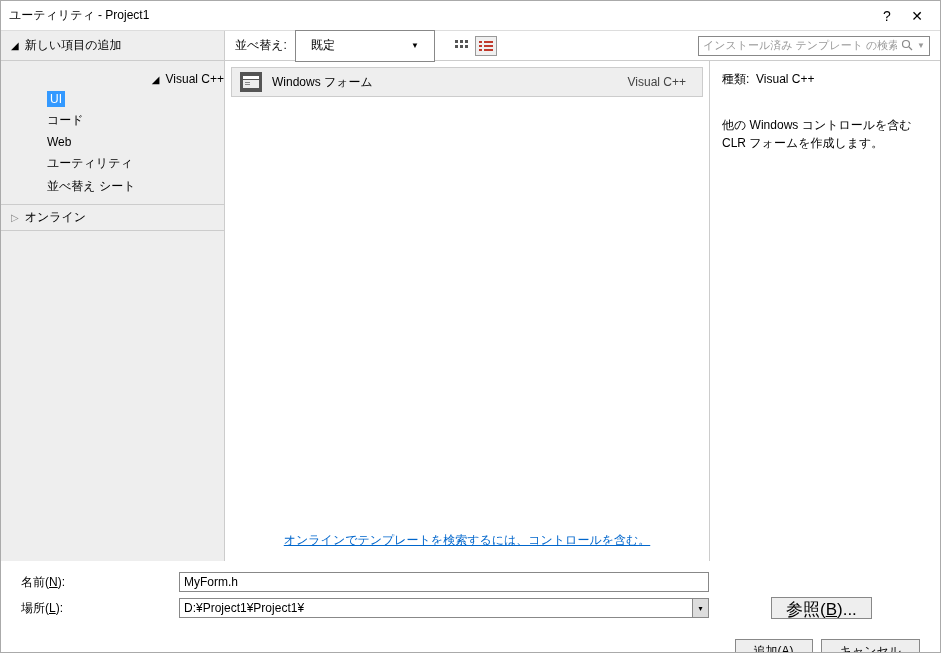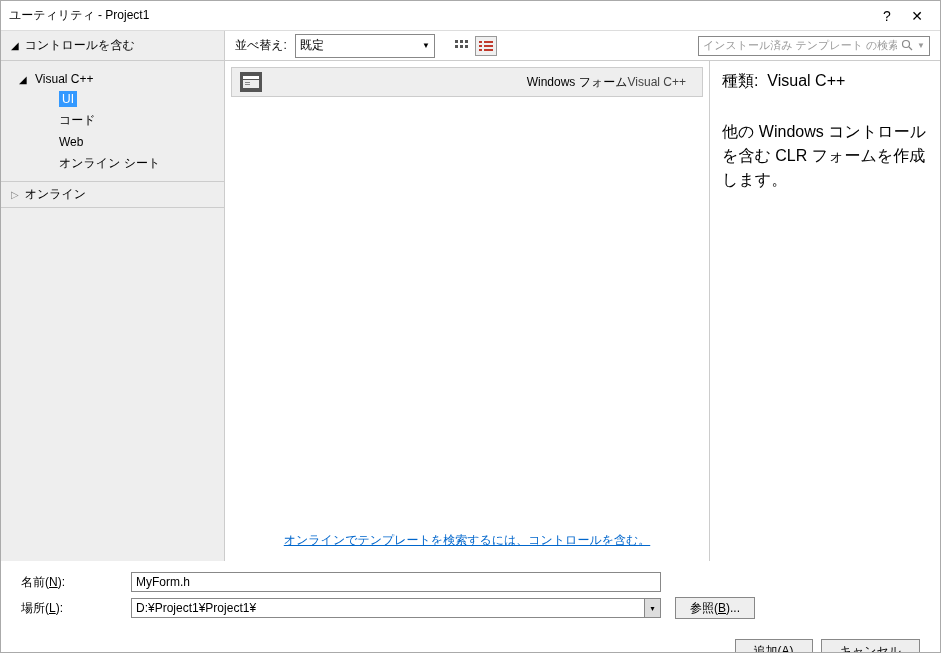--- a/index.html
+++ b/index.html
@@ -8,81 +8,81 @@
     .titlebar { height: 30px; display: flex; align-items: center; padding: 0 8px; border-bottom: 1px solid #ddd; }
     .titlebar .title { flex: 1; font-size: 12px; }
     .titlebar .help { width: 30px; text-align: center; font-size: 14px; cursor: pointer; }
     .titlebar .close { width: 30px; text-align: center; font-size: 14px; cursor: pointer; }
     
     .toolbar { height: 30px; display: flex; border-bottom: 1px solid #ccc; }
     .toolbar-left { width: 224px; background: #eee; display: flex; align-items: center; padding: 0 10px; border-right: 1px solid #ccc; }
     .toolbar-left .tri { margin-right: 6px; font-size: 10px; }
     .toolbar-right { flex: 1; display: flex; align-items: center; padding: 0 10px; background: #fff; gap: 6px; }
     .sort-label { margin-right: 2px; }
-    .sort-dropdown { width: 140px; height: 24px; border: 1px solid #888; font-size: 12px; padding: 0 4px; background: #fff; display: flex; align-items: center; justify-content: space-between; }
+    .sort-dropdown { width: 140px; height: 32px; border: 1px solid #888; font-size: 12px; padding: 0 15px; background: #fff; display: flex; align-items: center; justify-content: space-between; }
     .sort-dropdown .dd-arrow { font-size: 8px; }
     .view-btns { display: flex; gap: 2px; margin-left: 10px; }
     .view-btn { width: 22px; height: 20px; display: flex; align-items: center; justify-content: center; border: 1px solid transparent; }
     .view-btn.active { border: 1px solid #999; background: #f0f0f0; }
     
     .search-box { margin-left: auto; width: 232px; height: 20px; border: 1px solid #888; display: flex; align-items: center; padding: 0 4px; color: #999; font-size: 11px; }
     .search-box .search-text { flex: 1; white-space: nowrap; overflow: hidden; }
     .search-box .mag { margin-left: 4px; }
     .search-box .dd { font-size: 8px; margin-left: 4px; }
     
     .body { display: flex; height: 500px; }
     
     .sidebar { width: 224px; background: #eee; border-right: 1px solid #ccc; padding-top: 8px; }
     .tree-node { padding: 3px 0 3px 18px; font-size: 12px; }
-    .tree-node.l1 { padding-left: 18px; }
-    .tree-node.l2 { padding-left: 58px; }
+    .tree-node.l1 { padding-left: 18px; text-align: right; }
+    .tree-node.l2 { padding-left: 46px; }
     .tree-node .tri { font-size: 10px; margin-right: 6px; display: inline-block; width: 10px; }
     .tree-node.selected span.label { background: #3399ff; color: #fff; padding: 1px 3px; }
     .tree-online { margin-top: 6px; padding: 4px 10px; border-top: 1px solid #ccc; border-bottom: 1px solid #ccc; background: #eee; }
     .tree-online .tri-r { font-size: 10px; margin-right: 6px; color: #888; }
     
     .center { flex: 1; display: flex; flex-direction: column; border-right: 1px solid #ccc; }
     .center-list { flex: 1; padding: 6px; }
     .item-row { display: flex; align-items: center; height: 30px; background: #eee; border: 1px solid #ccc; padding: 0 8px; }
     .item-row .item-icon { width: 22px; height: 20px; margin-right: 10px; background: #555; display: flex; align-items: center; justify-content: center; }
-    .item-row .item-name { flex: 1; text-align: right; }
+    .item-row .item-name { flex: 1; }
     .item-row .item-lang { color: #444; margin-right: 8px; }
     .online-link-wrap { text-align: center; padding: 12px 0; }
     .online-link { color: #0066cc; text-decoration: underline; font-size: 12px; cursor: pointer; }
     
-    .details { width: 230px; padding: 10px 12px; font-size: 16px; }
+    .details { width: 230px; padding: 10px 12px; font-size: 12px; }
     .details .type-label { margin-bottom: 8px; }
     .details .desc { line-height: 1.5; margin-top: 28px; }
     
     .bottom { padding: 8px 20px; border-top: 0; }
-    .form-row { display: flex; align-items: center; height: 26px; }
+    .form-row { display: flex; align-items: center; height: 26px; gap: 48px; }
     .form-row .label { width: 110px; }
     .form-row .input { flex: 0 0 530px; height: 20px; border: 1px solid #888; padding: 0 4px; font-size: 12px; }
     .form-row .input.combo { display: flex; align-items: center; justify-content: space-between; }
     .form-row .input.combo .dd { background: #ddd; width: 16px; height: 18px; display: flex; align-items: center; justify-content: center; font-size: 8px; border-left: 1px solid #888; margin-right: -4px; }
-    .browse-btn { margin-left: 14px; height: 22px; padding: 0 14px; border: 1px solid #888; background: #eee; font-size: 12px; }
+    .browse-btn { margin-left: 14px; height: 22px; padding: 0 14px; border: 1px solid #888; background: #eee; font-size: 17px; }
     
     .footer { display: flex; justify-content: flex-end; padding: 10px 20px; gap: 8px; }
     .footer button { height: 24px; padding: 0 18px; border: 1px solid #888; background: #eee; font-size: 12px; }
     
     u.accel { text-decoration: underline; }
   </style>
 </head>
 <body>
 
 <div class="titlebar">
   <div class="title">ユーティリティ - Project1</div>
   <div class="help">?</div>
   <div class="close">✕</div>
 </div>
 
 <div class="toolbar">
   <div class="toolbar-left">
     <span class="tri">◢</span>
-    <span>コントロールを含む</span>
+    <span>新しい項目の追加</span>
   </div>
   <div class="toolbar-right">
     <span class="sort-label">並べ替え:</span>
     <div class="sort-dropdown">
       <span>既定</span>
       <span class="dd-arrow">▼</span>
     </div>
     <div class="view-btns">
       <div class="view-btn">
         <svg width="14" height="12">
@@ -119,21 +119,22 @@
 </div>
 
 <div class="body">
   <div class="sidebar">
     <div class="tree-node l1">
       <span class="tri">◢</span><span class="label">Visual C++</span>
     </div>
     <div class="tree-node l2 selected"><span class="label">UI</span></div>
     <div class="tree-node l2"><span class="label">コード</span></div>
     <div class="tree-node l2"><span class="label">Web</span></div>
-    <div class="tree-node l2"><span class="label">オンライン シート</span></div>
+    <div class="tree-node l2"><span class="label">ユーティリティ</span></div>
+    <div class="tree-node l2"><span class="label">並べ替え シート</span></div>
     <div class="tree-online">
       <span class="tri-r">▷</span><span>オンライン</span>
     </div>
   </div>
 
   <div class="center">
     <div class="center-list">
       <div class="item-row">
         <div class="item-icon">
           <svg width="18" height="14">

